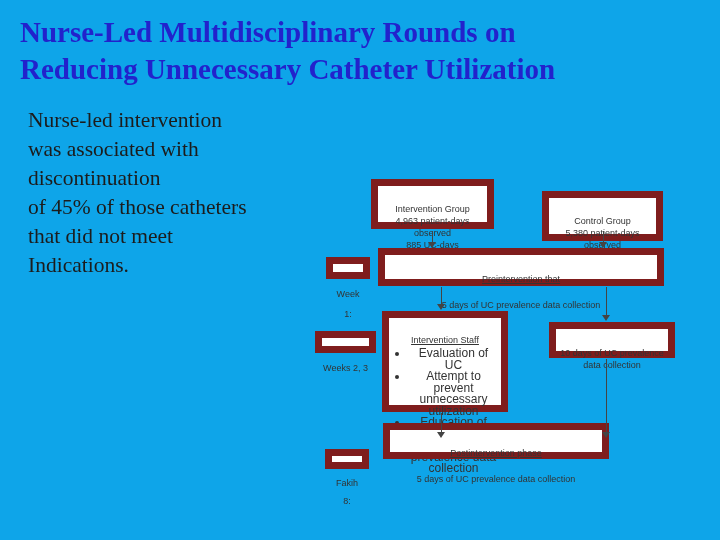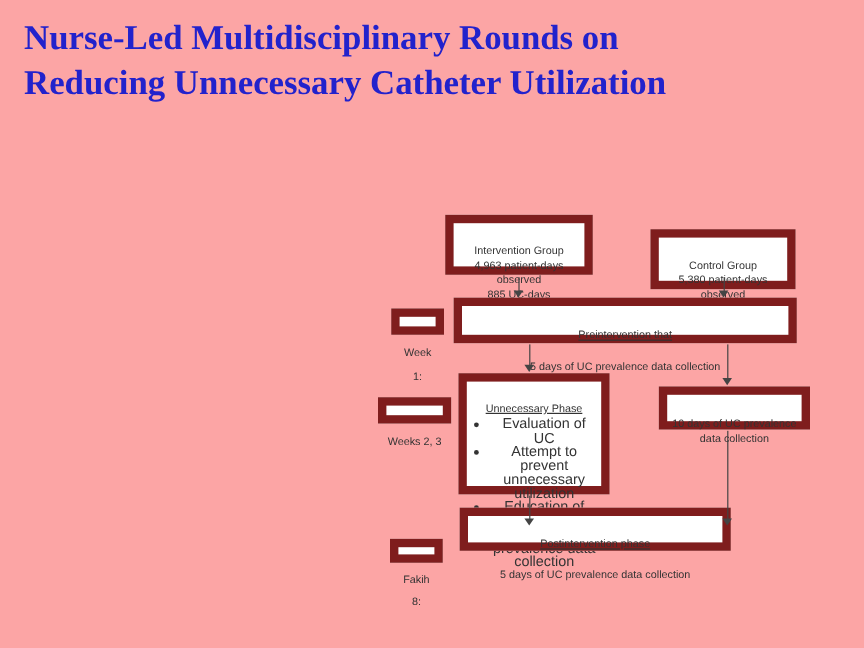--- a/index.html
+++ b/index.html
@@ -1,16 +1,16 @@
 <!DOCTYPE html>
 <html><head>
 <meta charset="utf-8">
 <style>
   html,body{margin:0;padding:0;}
-  .slide{position:relative;width:720px;height:540px;background:#fca5a5;overflow:hidden;}
+  .slide{position:relative;width:720px;height:540px;background:#0ea5e9;overflow:hidden;}
 
   .title{position:absolute;left:20px;top:14px;width:640px;
          font-family:"Liberation Serif",serif;font-weight:bold;
          font-size:29px;line-height:37px;color:#2222CC;white-space:pre-line;margin:0;}
 
   .left-text{position:absolute;left:28px;top:106px;width:295px;
              font-family:"Liberation Serif",serif;color:#1c1c1c;}
   .left-text p{margin:0 0 28px 0;font-size:21.5px;line-height:29px;white-space:pre-line;}
   .left-text p.citation{font-size:19px;line-height:23px;margin:0;}
 
@@ -48,20 +48,26 @@
 </style>
 </head>
 <body>
 
 <div class="slide">
 
   <h1 class="title">Nurse-Led Multidisciplinary Rounds on
 Reducing Unnecessary Catheter Utilization</h1>
 
   <div class="left-text">
+    <p>Nurse-led intervention
+was associated with
+discontinuation
+of 45% of those catheters
+that did not meet
+Indications.</p>
   </div>
 
   <div class="diagram">
 
     <div class="fbox" id="box-ig">
       <span>Intervention Group
 4,963 patient-days observed
 885 UC-days</span>
     </div>
 
@@ -78,21 +84,21 @@
     <div class="fbox" id="box-pre">
       <span class="ub">Preintervention that</span><br>
       <span>5 days of UC prevalence data collection</span>
     </div>
 
     <div class="fbox" id="lbl-w23">
       <span>Weeks 2, 3</span>
     </div>
 
     <div class="fbox" id="box-ip">
-      <span class="ub">Unnecessary Phase</span>
+      <span class="ub">Intervention Staff</span>
       <ul>
         <li>Evaluation of UC</li>
         <li>Attempt to prevent unnecessary utilization</li>
         <li>Education of Staff</li>
         <li>10 days of UC prevalence data collection</li>
       </ul>
     </div>
 
     <div class="fbox" id="box-10d">
       <span>10 days of UC prevalence

